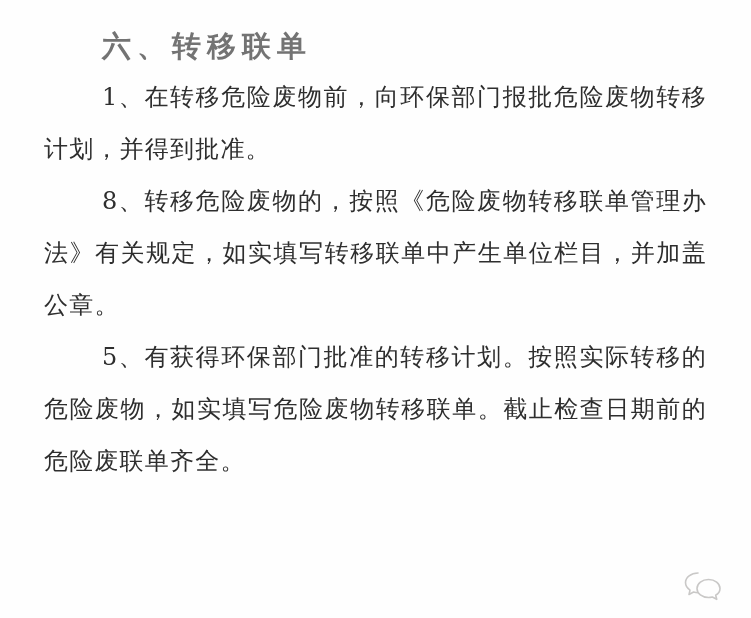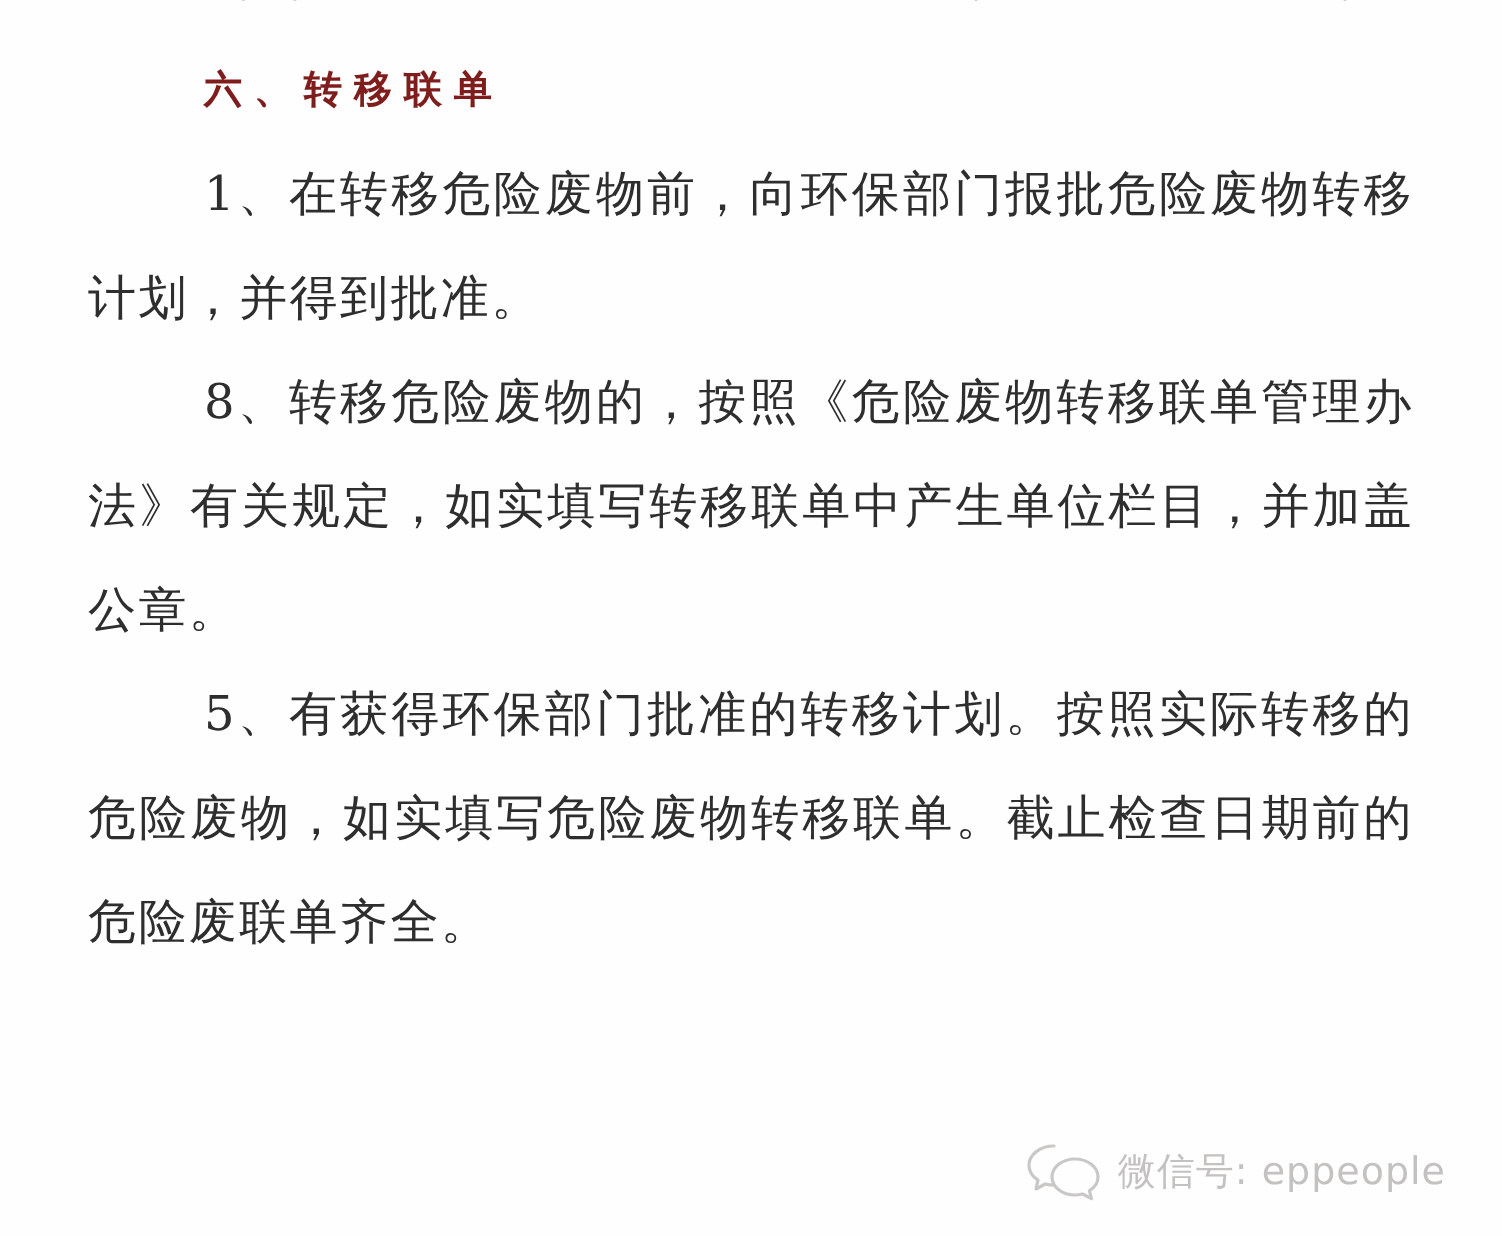--- a/index.html
+++ b/index.html
@@ -31,24 +31,24 @@
     color: #2f4a7c;
   }
   .content {
     padding: 0 44px;
   }
   .heading {
     margin: 8px 0 0 0;
     padding-left: 58px;
     font-family: Liberation Serif, serif;
     font-weight: bold;
-    font-size: 19px;
+    font-size: 29px;
     letter-spacing: 6px;
     line-height: 50px;
-    color: #7f1d1d;
+    color: #737373;
   }
   .content p {
     margin: 0;
     font-size: 24px;
     line-height: 52px;
     letter-spacing: 1.2px;
     text-align: justify;
     text-indent: 58px;
     color: #2e2e2e;
   }
@@ -98,16 +98,15 @@
 
   <div class="watermark">
     <span class="wm-icon">
       <svg viewBox="0 0 40 32" width="40" height="32" fill="none" stroke="#c9c8c7" stroke-width="1.6" stroke-linecap="round" stroke-linejoin="round">
 
         <path d="M15 3 C8 3 2.5 7.3 2.5 12.6 c0 3 1.8 5.7 4.5 7.5 L6 24.5 l4.6 -2.5 c1.4 .4 2.9 .6 4.4 .6"></path>
 
         <path d="M25.5 9.5 c-6.4 0 -11.5 4 -11.5 9 s5.1 9 11.5 9 c1.3 0 2.6 -.2 3.8 -.5 l4.4 2.3 -1 -4 c2.7 -1.6 4.3 -4.1 4.3 -6.8 0 -5 -5.1 -9 -11.5 -9 z"></path>
       </svg>
     </span>
-    <span class="wm-text">微信号: eppeople</span>
   </div>
 
 </div>
 
 </body></html>

